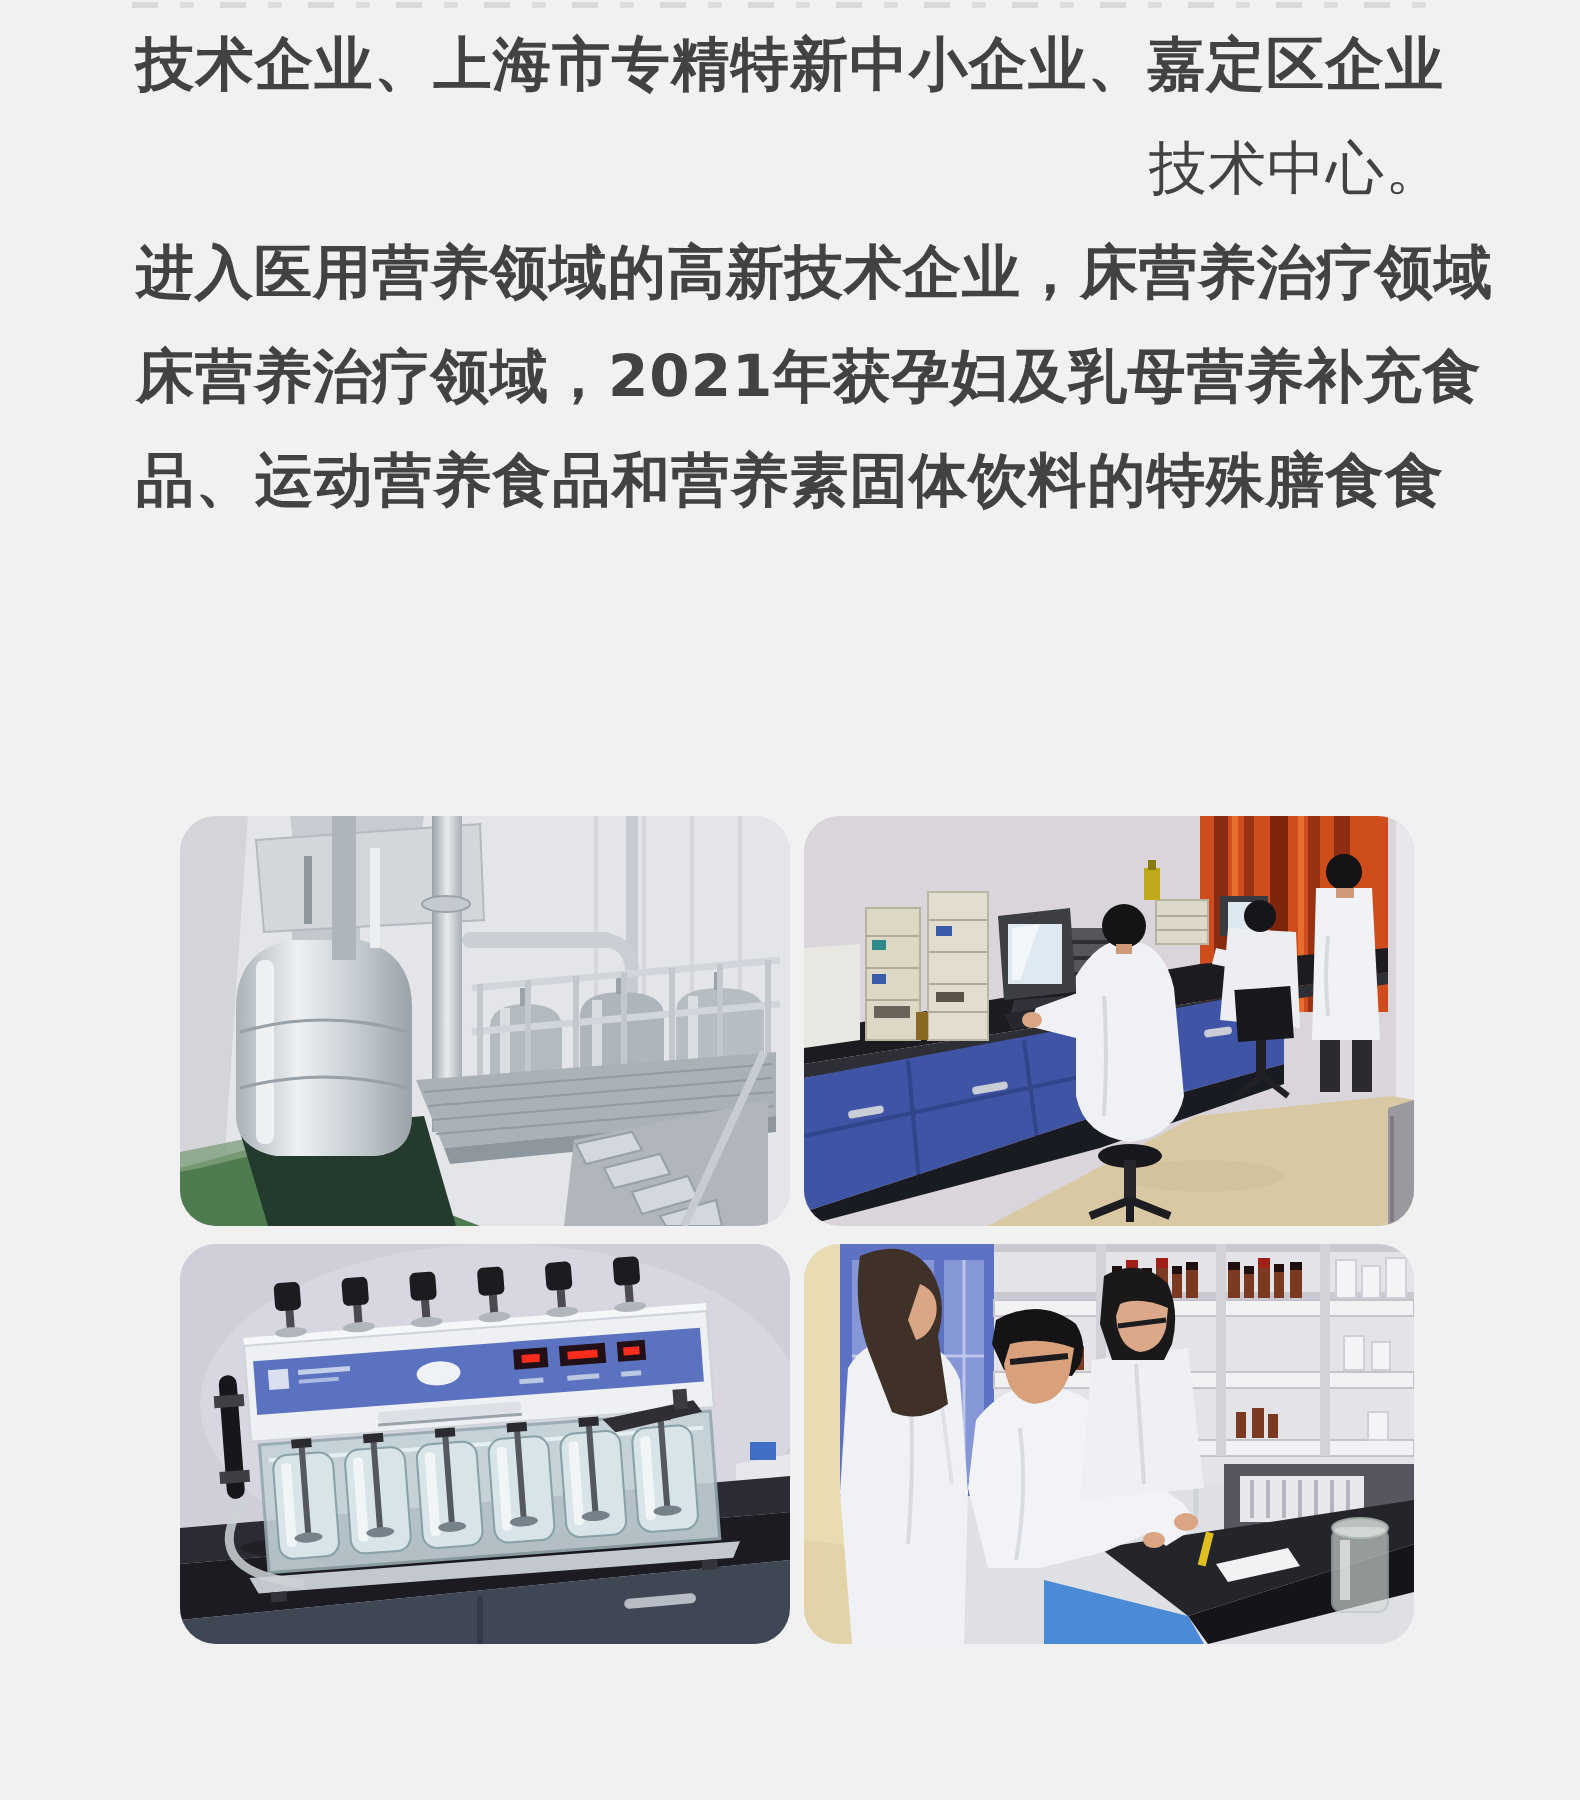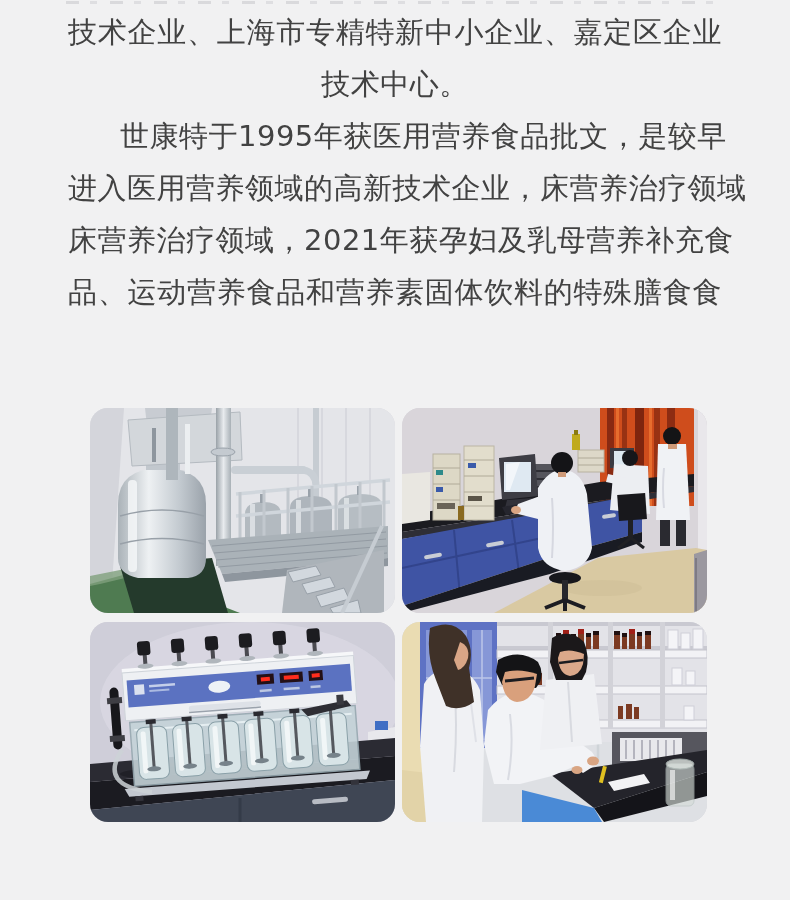--- a/index.html
+++ b/index.html
@@ -14,22 +14,22 @@
   }
   .clipped-line .marks{
     height:3px;margin-top:1px;opacity:.55;
     background:repeating-linear-gradient(90deg,#c6c6ca 0 13px,transparent 13px 24px,#cfcfd3 24px 31px,transparent 31px 44px);
   }
   .article{
     position:absolute;left:68px;top:6px;width:654px;
     font-size:29px;line-height:52px;color:#424242;
     letter-spacing:0.5px;
   }
-  .line{white-space:nowrap;text-align:center;}
-  .jl{text-align:justify;text-align-last:justify;}
+  .line{white-space:nowrap;text-align:right;}
+  .jl{text-align:justify;text-align-last:justify;font-weight:bold;}
   .indent{padding-left:52px;}
   .gallery{position:absolute;left:90px;top:408px;width:617px;height:414px;}
   .photo{
     position:absolute;border-radius:18px;overflow:hidden;background:#d8d8dc;
   }
   .photo svg{display:block;width:100%;height:100%;}
   .ph1{left:0;top:0;width:305px;height:205px;}
   .ph2{left:312px;top:0;width:305px;height:205px;}
   .ph3{left:0;top:214px;width:305px;height:200px;}
   .ph4{left:312px;top:214px;width:305px;height:200px;}
@@ -37,21 +37,20 @@
 </head>
 <body style="background: rgb(241, 241, 242);">
 
 <div class="clipped-line">
   <div class="marks"></div>
 </div>
 
 <div class="article" style="color: rgb(66, 66, 66);">
   <div class="line jl">技术企业、上海市专精特新中小企业、嘉定区企业</div>
   <div class="line">技术中心。</div>
-  <div class="line jl indent">世康特于1995年获医用营养食品批文，是较早</div>
   <div class="line jl">进入医用营养领域的高新技术企业，床营养治疗领域</div>
   <div class="line jl">床营养治疗领域，2021年获孕妇及乳母营养补充食</div>
   <div class="line jl">品、运动营养食品和营养素固体饮料的特殊膳食食</div>
 </div>
 
 <div class="gallery">
 
   <div class="photo ph1">
     <svg viewBox="0 0 305 205">
       <defs>

